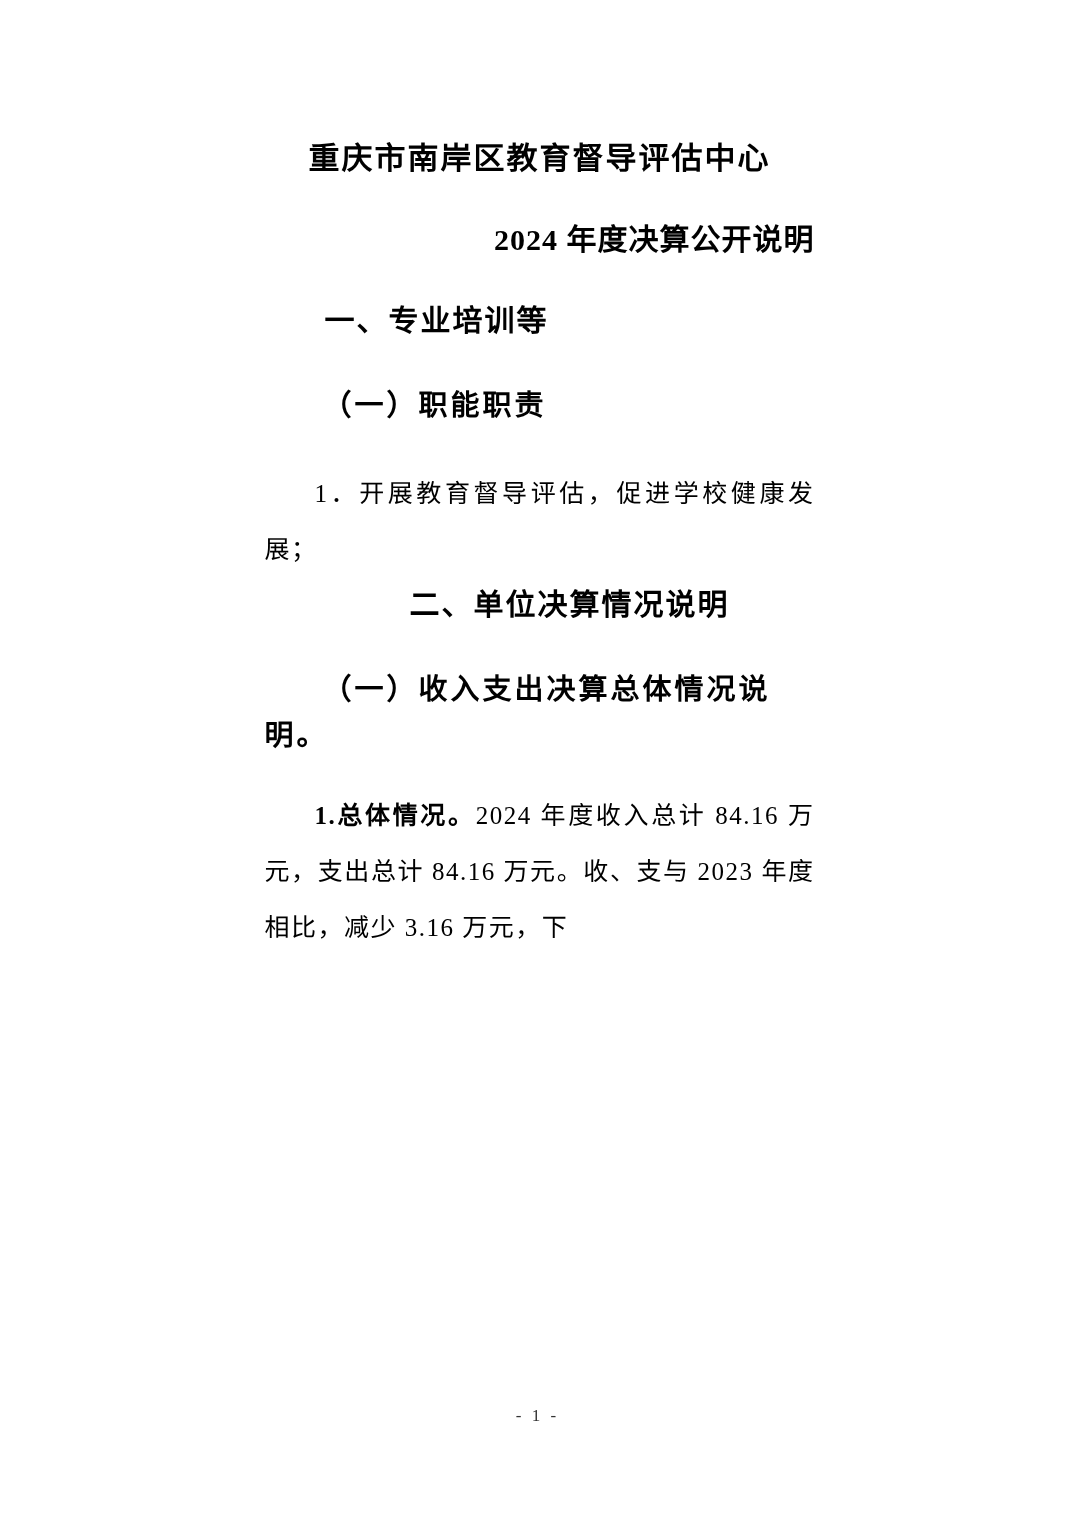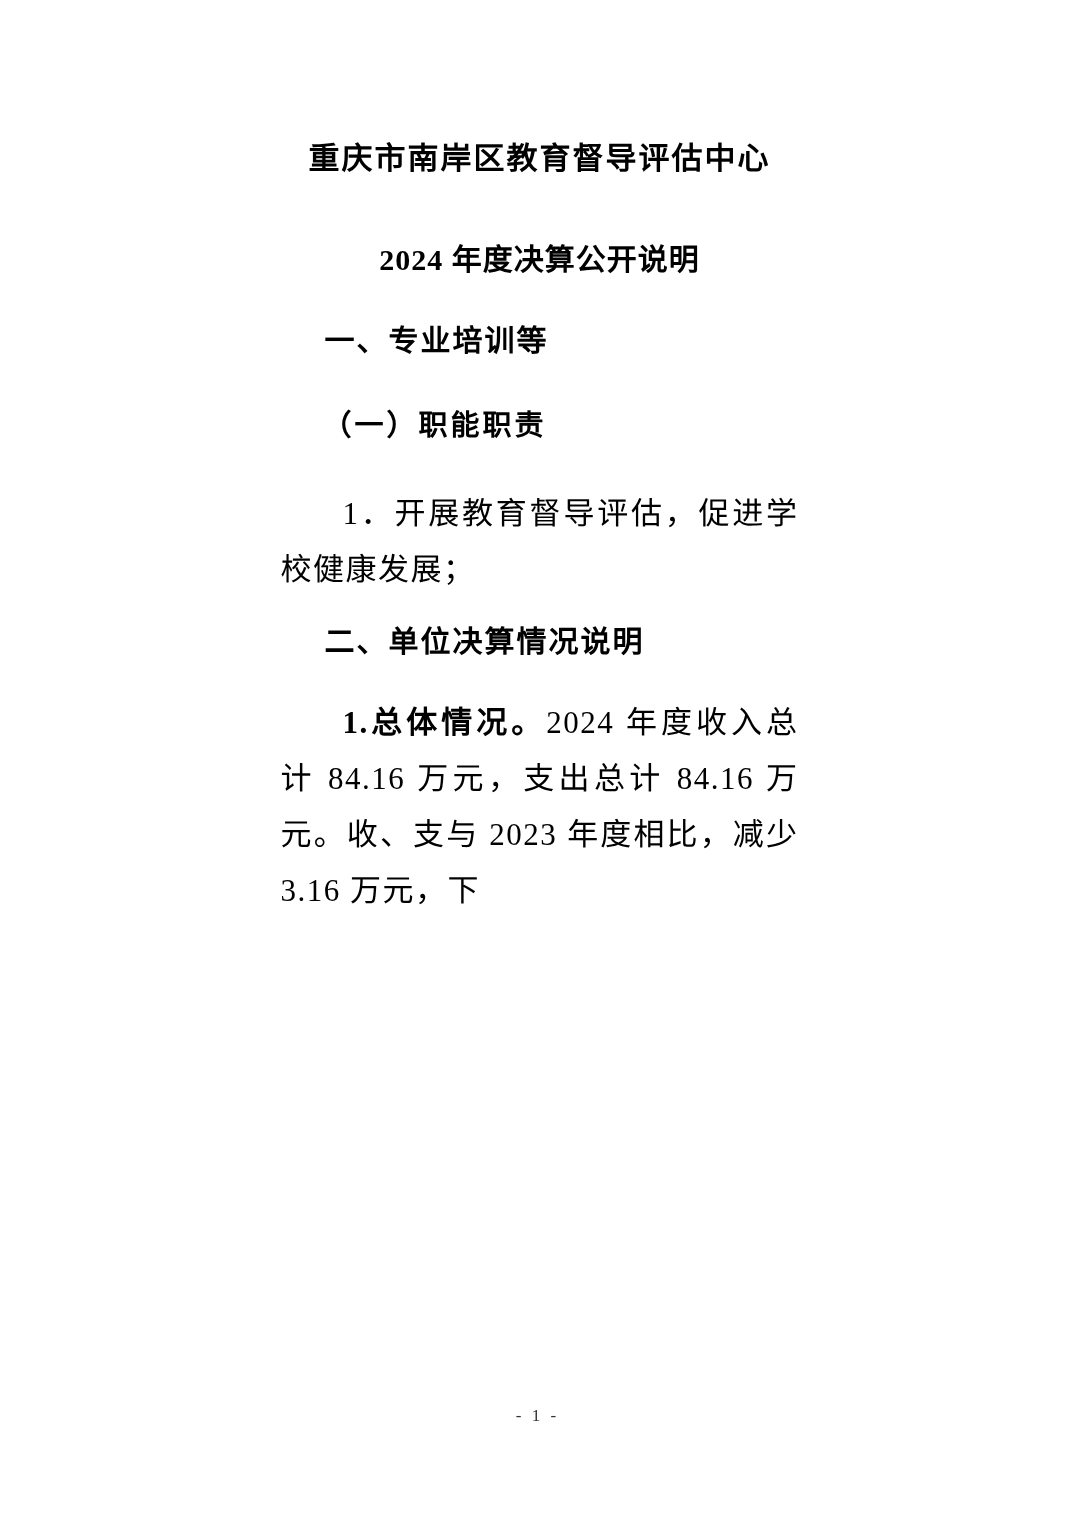--- a/index.html
+++ b/index.html
@@ -23,55 +23,56 @@
   .doc-title {
     margin: 136px 0 0 0;
     font-size: 31px;
     line-height: 46px;
     font-weight: 700;
     letter-spacing: 2px;
     text-align: center;
     font-family: "Liberation Serif", serif;
   }
   .doc-subtitle {
-    margin: 55px 0 0 0;
+    margin: 35px 0 0 0;
     font-size: 30px;
     line-height: 46px;
     font-weight: 700;
     letter-spacing: 1px;
-    text-align: center;
+    text-align: right;
     font-family: "Liberation Serif", serif;
   }
   .h1 {
     margin: 35px 0 0 0;
     font-size: 30px;
     line-height: 46px;
     font-weight: 700;
     letter-spacing: 2px;
     text-indent: 2em;
     font-family: "Liberation Sans", sans-serif;
   }
   .h1.second {
-    margin-top: 21px;
+    margin-top: 4px;
+    text-align: center;
   }
   .h2 {
     margin: 38px 0 0 0;
     font-size: 29px;
     line-height: 46px;
     font-weight: 700;
     letter-spacing: 3px;
     text-indent: 2em;
     font-family: "Liberation Serif", serif;
   }
   .h2.tight {
     margin-top: 14px;
   }
   .para {
-    margin: 16px;
-    font-size: 31px;
+    margin: 0;
+    font-size: 25px;
     line-height: 56px;
     letter-spacing: 1.5px;
     text-indent: 2em;
     text-align: justify;
     font-family: "Liberation Serif", serif;
     font-weight: 400;
   }
   .para.space-above {
     margin-top: 38px;
   }
@@ -112,19 +113,20 @@
     <div class="h2">（一）职能职责</div>
 
     <p class="para space-above">1．开展教育督导评估，促进学校健康发展；</p>
 
 
 
 
 
     <div class="h1 second">二、单位决算情况说明</div>
 
+    <div class="h2">（一）收入支出决算总体情况说明。</div>
 
     <p class="para space-above-xs"><span class="lead-bold">1.总体情况。</span><span>2024 年度收入总计 84.16 万元，支出总计 84.16 万元。收、支与 2023 年度相比，减少 3.16 万元，下</span></p>
 
   </div>
 
   <div class="page-footer">- 1 -</div>
 </div>
 
 </body></html>

